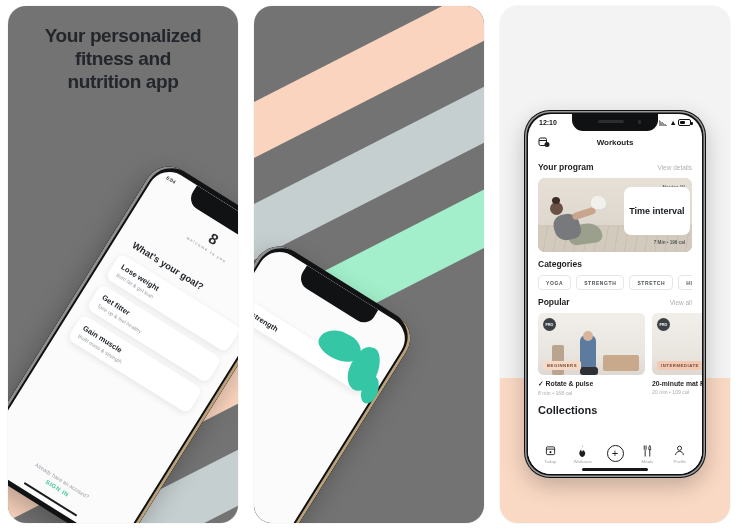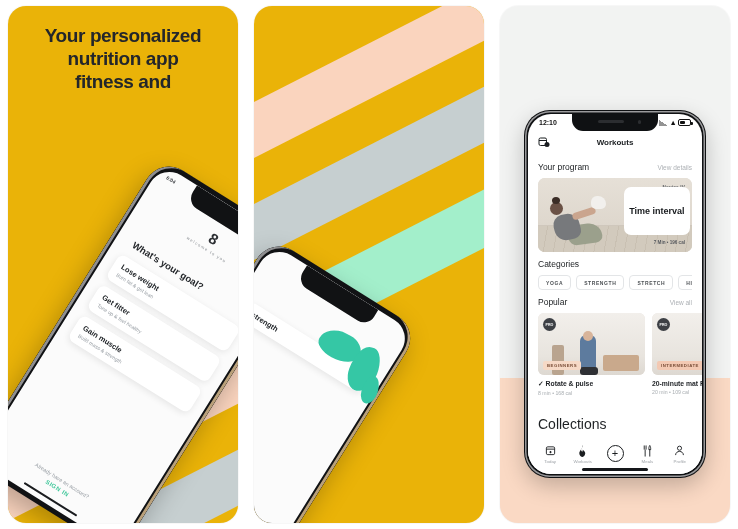--- a/index.html
+++ b/index.html
@@ -15,21 +15,21 @@
     width: 246px; height: 529px;
     overflow: hidden;
     background: #ffffff;
     padding: 6px 8px;
   }
   .panel-inner {
     position: relative;
     width: 100%; height: 100%;
     border-radius: 18px;
     overflow: hidden;
-    background: #eab308;
+    background: #737373;
     box-shadow: 0 0 0 1px rgba(0,0,0,0.03);
   }
 
   
   .stripes { position: absolute; inset: -40%; }
   .stripe {
     position: absolute; left: -60%; width: 260%;
     transform-origin: center;
     transform: rotate(-27deg);
   }
@@ -163,21 +163,21 @@
     font-size: 8px; font-weight: bold; color: #1b1e21;
   }
   .cal-icon { width: 12px; height: 12px; position: relative; }
   .cal-icon svg { display: block; }
 
   .app-body { padding: 2px 10px 0; }
   .sec-head {
     display: flex; align-items: baseline; justify-content: space-between;
     margin: 7px 0 6px;
   }
-  .sec-head .h { font-size: 8.5px; font-weight: normal; color: #1b1e21; }
+  .sec-head .h { font-size: 8.5px; font-weight: bold; color: #1b1e21; }
   .sec-head .a { font-size: 6.5px; color: #adb1b5; }
 
   .program-card {
     position: relative; height: 74px; border-radius: 7px;
     overflow: hidden; background: #ddd7cf;
   }
   .program-card .bgwall { position: absolute; inset: 0;
     background: linear-gradient(180deg,#e6e0d7 0%, #ded7cd 64%, #cfc7bc 64%, #d6cfc4 100%); }
   .program-card .floor { position: absolute; left: 0; right: 0; bottom: 0; height: 26px;
     background: repeating-linear-gradient(100deg,#d2cabd 0 9px,#c9c0b2 9px 10px); }
@@ -226,21 +226,21 @@
   }
   .pro-chip {
     position: absolute; left: 5px; top: 5px; width: 13px; height: 13px;
     border-radius: 50%; background: #3d4045; color: #fff;
     font-size: 3.6px; font-weight: bold;
     display: flex; align-items: center; justify-content: center;
   }
   .pop-name { font-size: 6.8px; font-weight: bold; color: #1d2024; margin-top: 5px; white-space: nowrap; overflow: hidden; }
   .pop-meta { font-size: 5.2px; color: #a9aeb2; margin-top: 2px; }
 
-  .collections { font-size: 14px; font-weight: normal; color: #1b1e21; margin-top: 20px; }
+  .collections { font-size: 11px; font-weight: bold; color: #1b1e21; margin-top: 8px; }
 
   .tabbar {
     position: absolute; left: 0; right: 0; bottom: 0; height: 34px;
     background: #fff; display: flex; align-items: center;
     padding: 0 6px 6px; z-index: 8;
     box-shadow: 0 -4px 10px rgba(255,255,255,0.96);
   }
   .tab { flex: 1; text-align: center; }
   .tab .ic { height: 13px; display: flex; align-items: center; justify-content: center; color: #1b1e21; }
   .tab .lb { font-size: 4.4px; color: #9da2a7; margin-top: 2px; }
@@ -265,22 +265,22 @@
   <div class="panel">
     <div class="panel-inner">
       <div class="stripes">
         <div class="stripe" style="top:61%;height:50px;background:#FAD4BE;"></div>
         <div class="stripe" style="top:72%;height:50px;background:#C6CFD0;"></div>
         <div class="stripe" style="top:83%;height:52px;background:#A3EFCB;"></div>
       </div>
 
       <div class="headline" style="font-size:19px;">
         <span class="ln">Your personalized</span>
+        <span class="ln">fitness and</span>
         <span class="ln">nutrition app</span>
-        <span class="ln">fitness and</span>
       </div>
 
       <div class="phone-tilt" style="left:44px; top:170px; transform: rotate(32deg);">
         <div class="phone-screen-tilt">
           <div class="notch-t"></div>
           <div class="ob">
             <div class="ob-time">6:04</div>
             <div class="ob-logo">
               <div class="glyph">8</div>
               <div class="sub">welcome to you</div>

